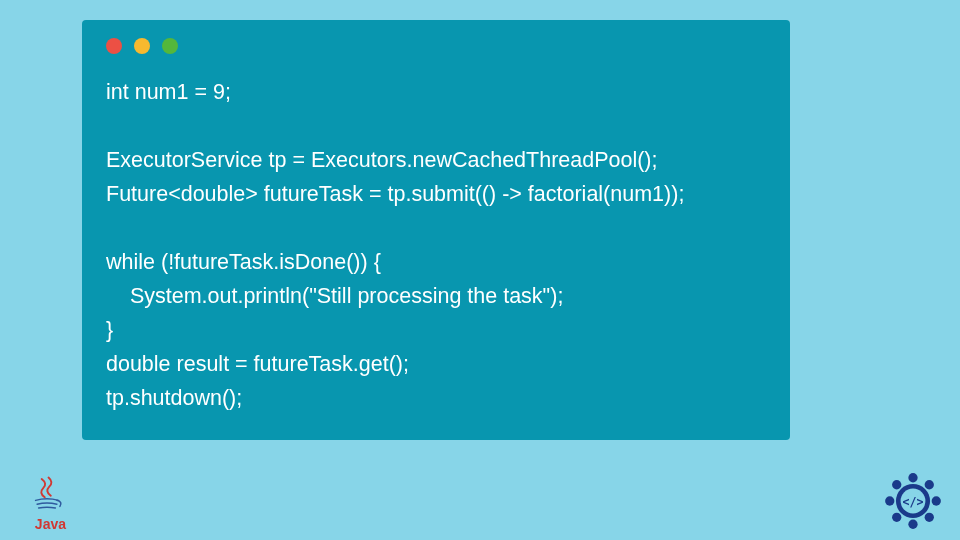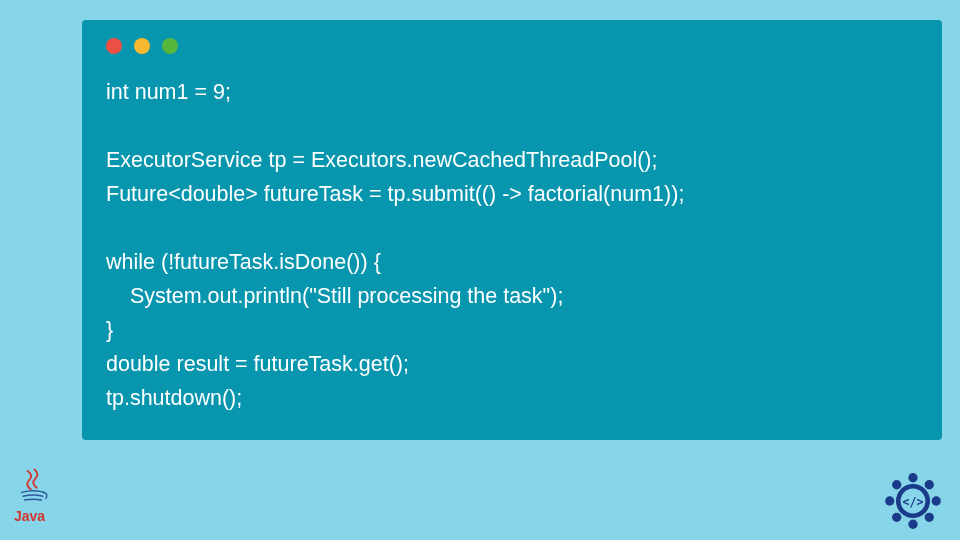--- a/index.html
+++ b/index.html
@@ -8,21 +8,21 @@
     height: 540px;
     background: #87d5e8;
     font-family: Arial, Helvetica, sans-serif;
     position: relative;
     overflow: hidden;
   }
   .code-window {
     position: absolute;
     left: 82px;
     top: 20px;
-    width: 860px;
+    width: 708px;
     height: 420px;
     background: #0896af;
     border-radius: 4px;
     padding: 18px 24px 20px 24px;
   }
   .window-dots {
     display: flex;
     gap: 12px;
     margin-bottom: 22px;
   }
@@ -37,23 +37,23 @@
   .code {
     font-family: Arial, Helvetica, sans-serif;
     font-size: 21.5px;
     line-height: 1.58;
     color: #ffffff;
     white-space: pre;
   }
   .java-logo {
     position: absolute;
     left: 14px;
-    bottom: 16px;
+    bottom: 8px;
     width: 52px;
-    text-align: left;
+    text-align: right;
   }
   .java-cup {
     width: 38px;
     height: 38px;
     margin: 0 auto;
   }
   .java-text {
     font-family: Arial, sans-serif;
     font-size: 14px;
     color: #d13832;

